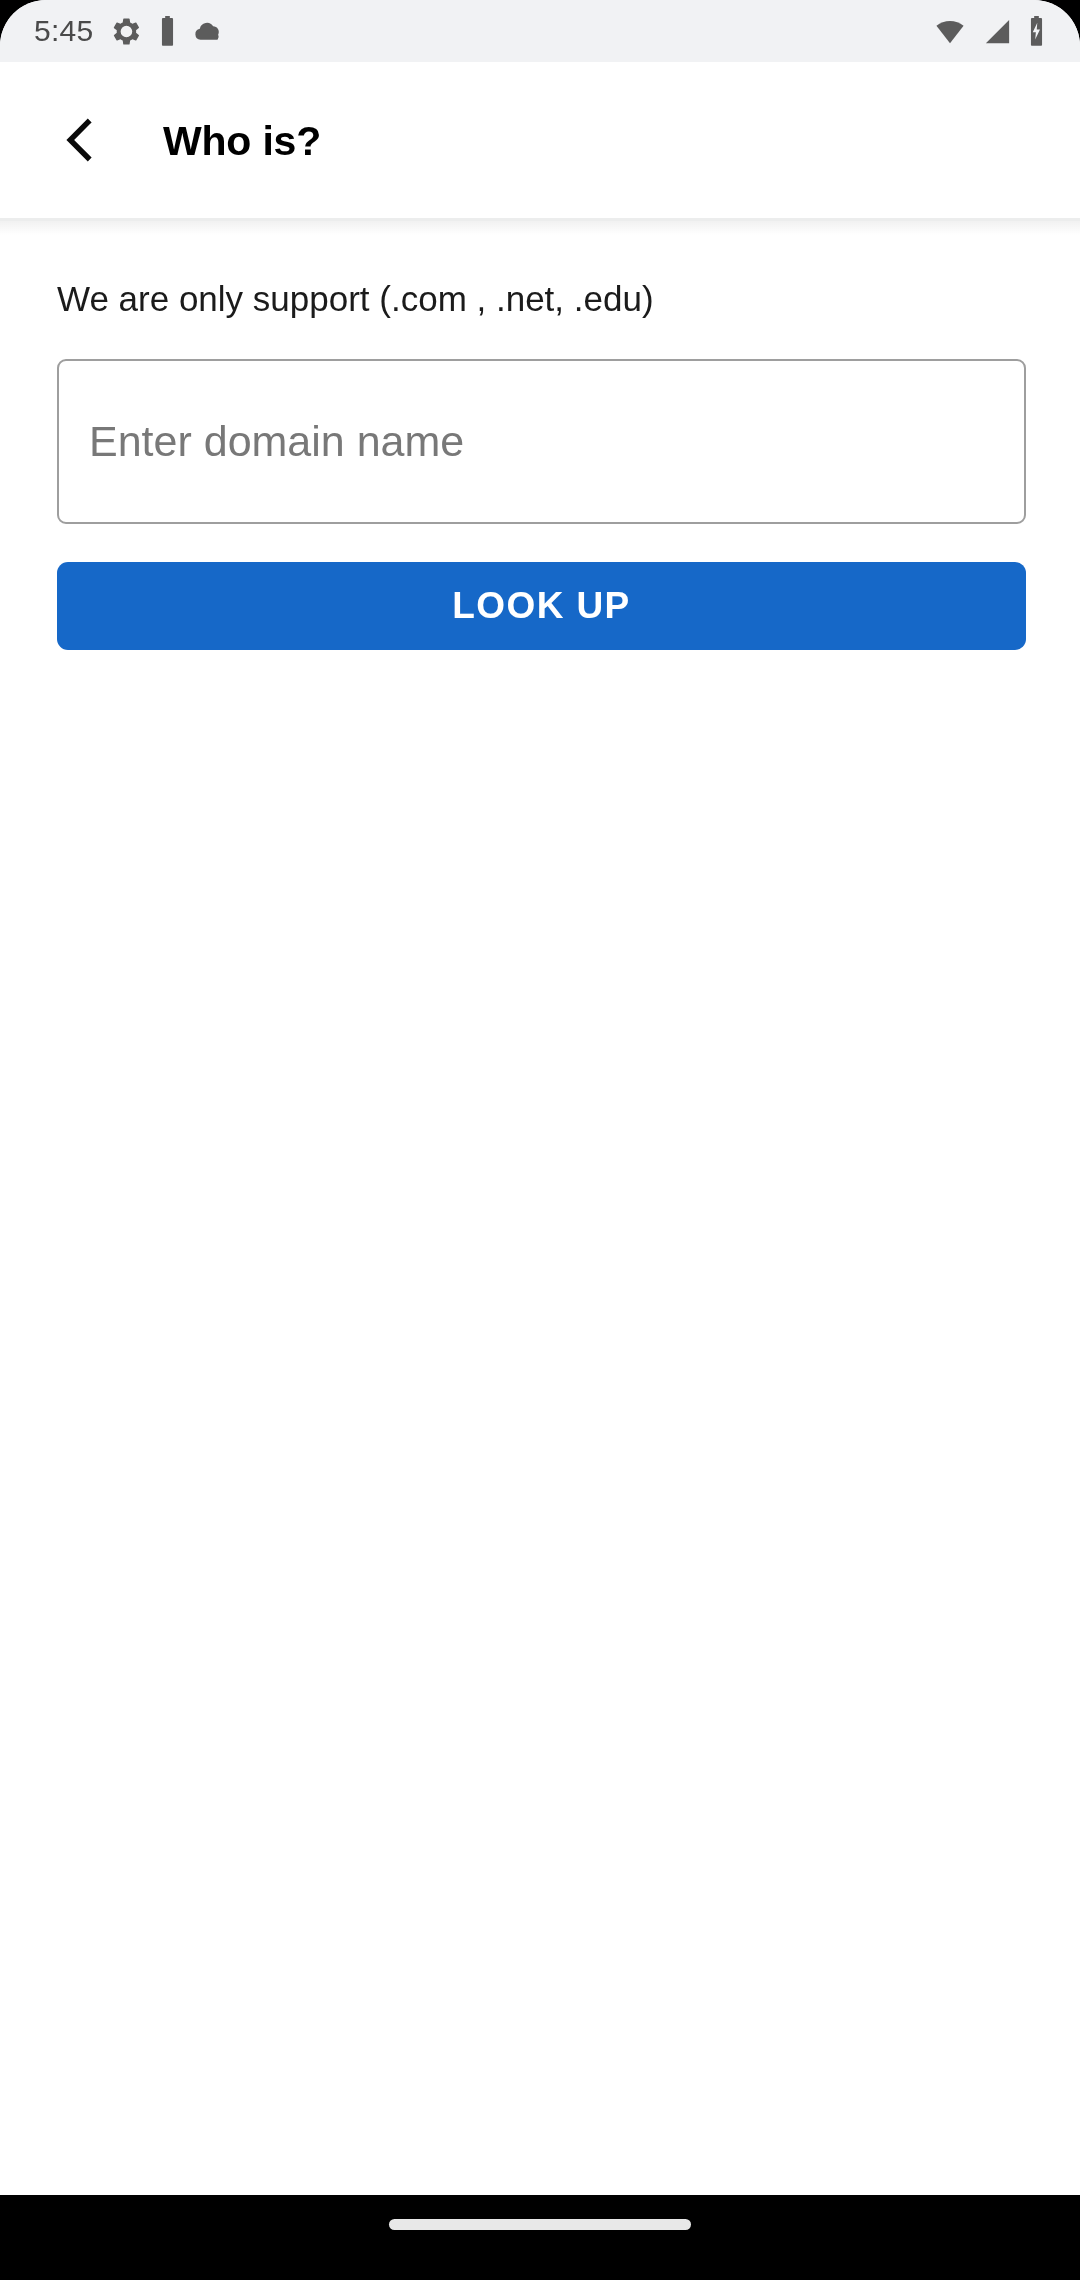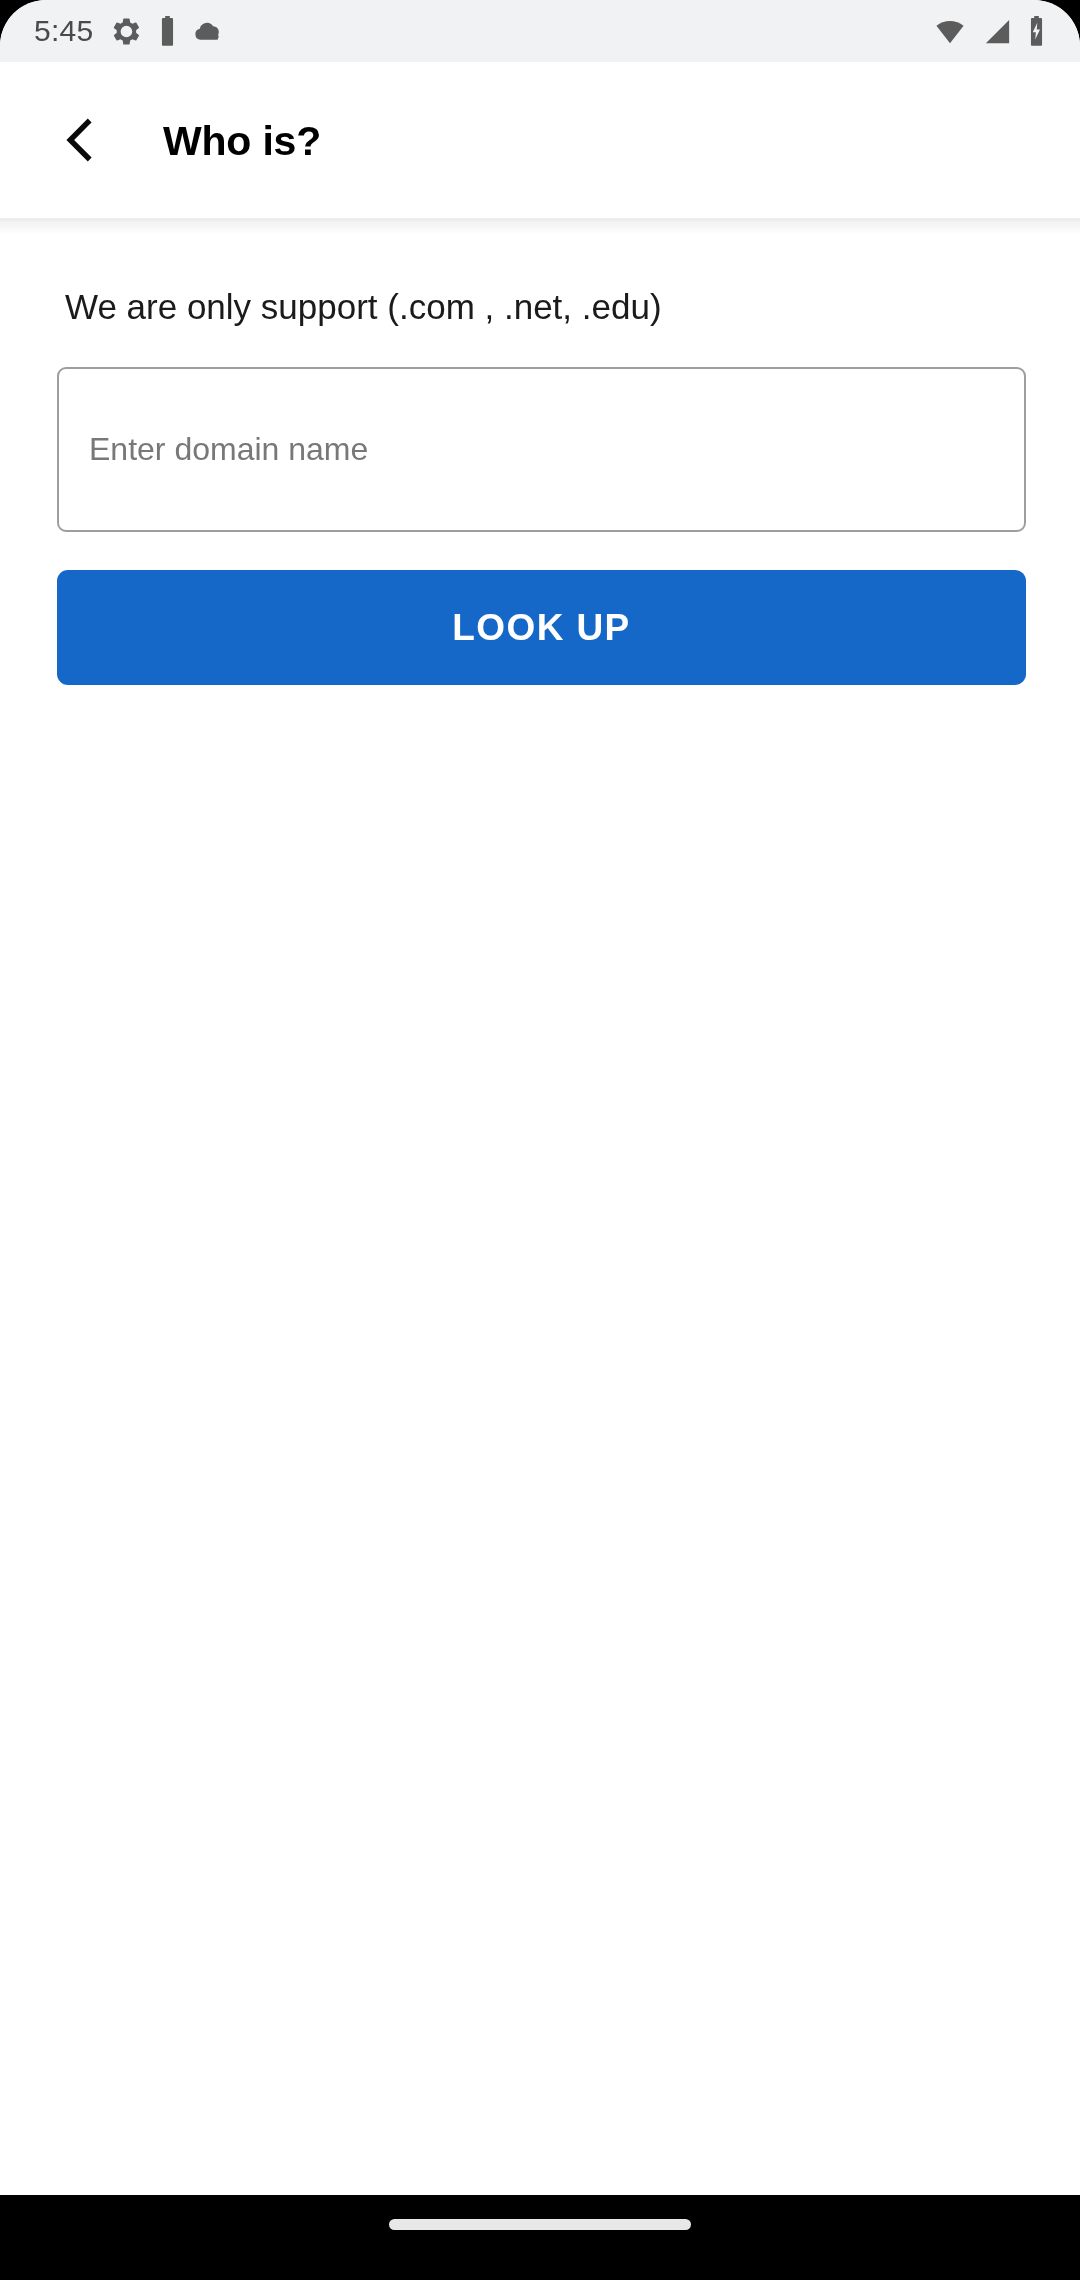--- a/index.html
+++ b/index.html
@@ -123,56 +123,56 @@
 
   
   .content {
     position: absolute;
     left: 0;
     top: 235px;
     width: 1080px;
     background: #ffffff;
   }
   .support-note {
-    margin: 8px;
+    margin: 0;
     padding: 43px 0 0 57px;
     font-size: 35px;
     color: #1b1b1b;
     line-height: 1.2;
     white-space: nowrap;
   }
 
   .field-wrap {
     margin: 39px 54px 0 57px;
   }
   .domain-input {
     display: block;
     width: 100%;
     box-sizing: border-box;
     height: 165px;
     padding: 0 30px;
-    font-size: 32px;
+    font-size: 43px;
     font-family: "Liberation Sans", sans-serif;
     color: #1b1b1b;
     background: #ffffff;
     border: 2px solid #9e9e9e;
     border-radius: 9px;
     outline: none;
   }
   .domain-input::placeholder {
     color: #787878;
     opacity: 1;
   }
 
   .lookup-btn {
     display: block;
     box-sizing: border-box;
     margin: 38px 54px 0 57px;
     width: calc(100% - 111px);
-    height: 115px;
+    height: 88px;
     background: #1668c8;
     color: #ffffff;
     border: none;
     border-radius: 11px;
     font-family: "Liberation Sans", sans-serif;
     font-size: 37px;
     font-weight: bold;
     letter-spacing: 1.4px;
     cursor: pointer;
   }

